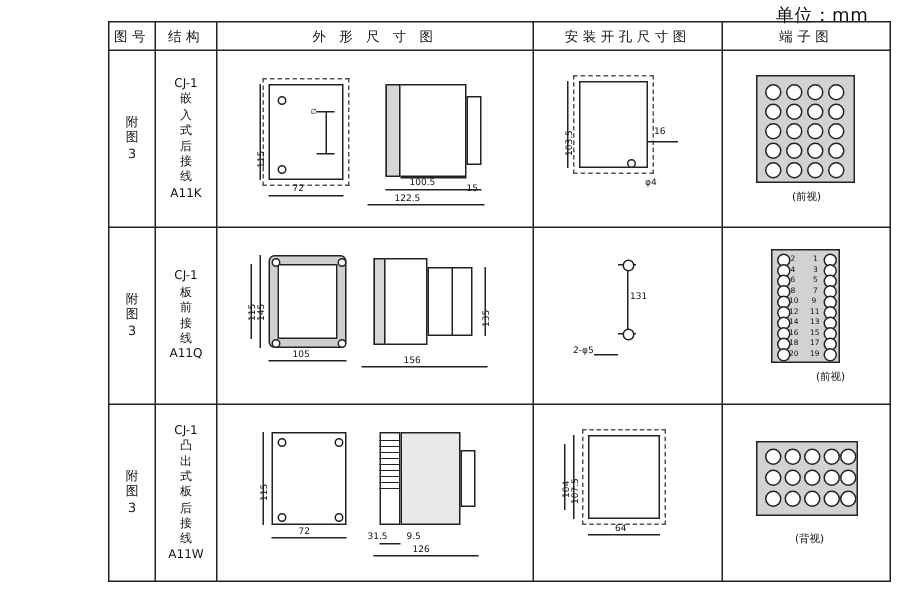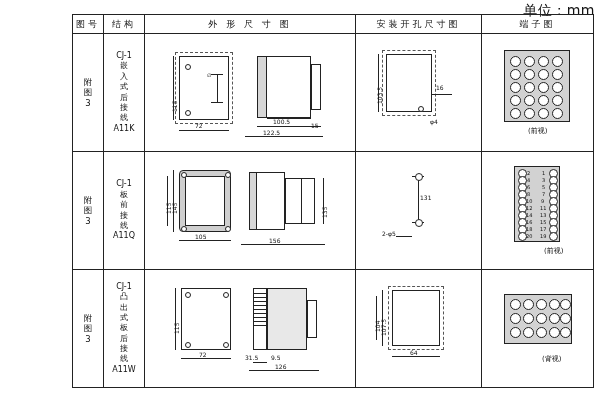--- a/index.html
+++ b/index.html
@@ -6,22 +6,22 @@
   body{
     width:600px;height:400px;
     background:#ffffff;
     font-family:"DejaVu Sans","Liberation Sans",sans-serif;
     color:#111;
     overflow:hidden;
   }
   .page{position:relative;width:600px;height:400px;}
 
   .unit{
-    position:absolute;right:5px;top:2px;
-    font-size:14px;letter-spacing:.5px;
+    position:absolute;right:21px;top:2px;
+    font-size:12px;letter-spacing:.5px;
   }
 
   table.main{
     position:absolute;left:72px;top:14px;
     width:516px;height:374px;
     border-collapse:collapse;
     table-layout:fixed;
   }
   table.main td,table.main th{
     border:1px solid #222;
@@ -395,20 +395,20 @@
             <div class="dot" style="left:54px;top:43px;width:9px;height:9px;"></div>
             <div class="dot" style="left:67px;top:43px;width:9px;height:9px;"></div>
             <div class="dot" style="left:78px;top:43px;width:9px;height:9px;"></div>
 
             <div class="dot" style="left:28px;top:57px;width:9px;height:9px;"></div>
             <div class="dot" style="left:41px;top:57px;width:9px;height:9px;"></div>
             <div class="dot" style="left:54px;top:57px;width:9px;height:9px;"></div>
             <div class="dot" style="left:67px;top:57px;width:9px;height:9px;"></div>
             <div class="dot" style="left:78px;top:57px;width:9px;height:9px;"></div>
 
-            <div class="cap" style="left:60px;top:84px;">(背视)</div>
+            <div class="cap" style="left:48px;top:84px;">(背视)</div>
           </div>
         </td>
       </tr>
 
     </tbody>
   </table>
 </div>
 
 </body></html>

